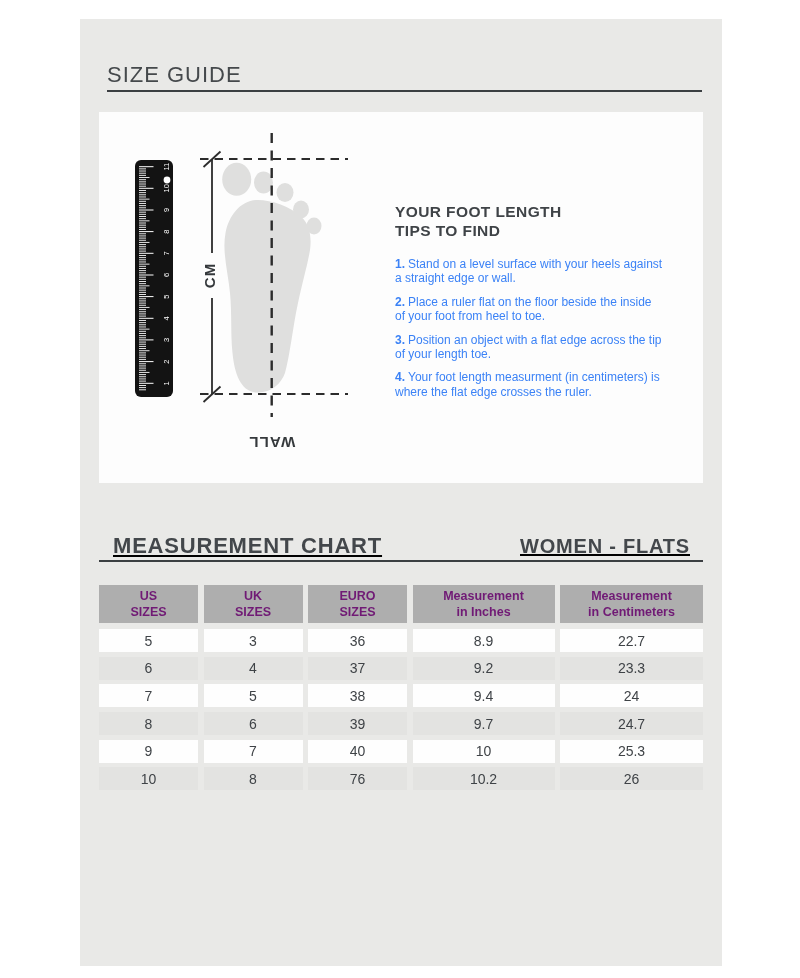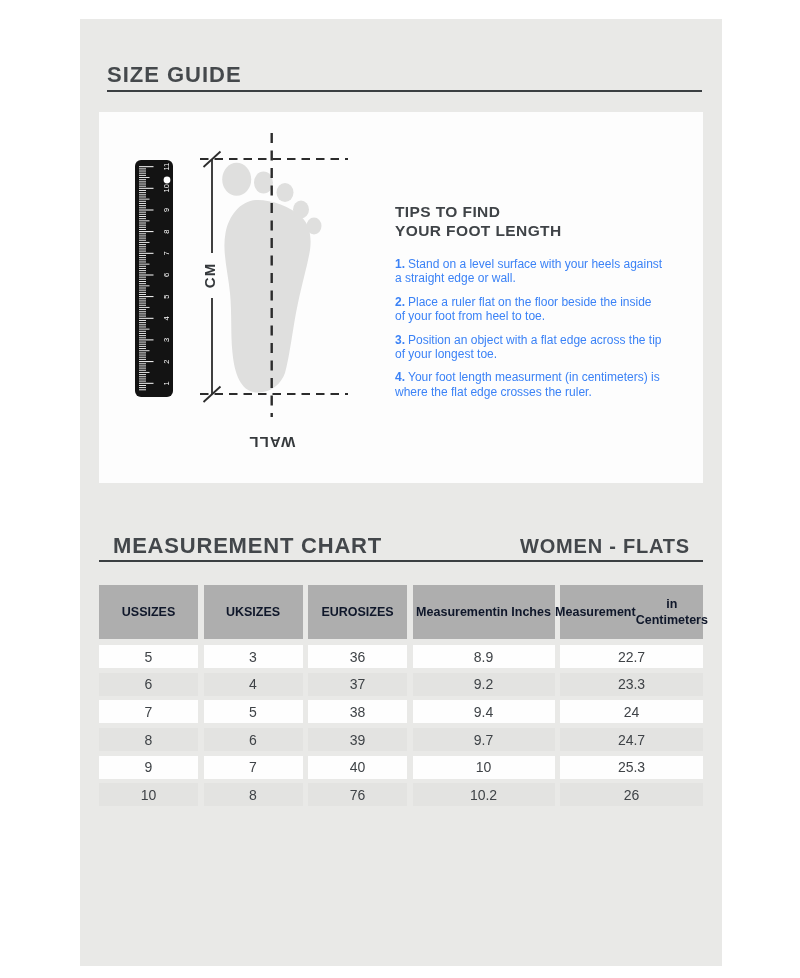--- a/index.html
+++ b/index.html
@@ -2,50 +2,50 @@
 <html><head>
 <meta charset="utf-8">
 <style>
   * { margin:0; padding:0; box-sizing:border-box; }
   html,body { width:800px; height:978px; background:#ffffff; overflow:hidden;
               font-family:"Liberation Sans", sans-serif; }
   .panel { position:relative; width:642px; height:947px; margin:19px 0 0 80px;
            background:#e9e9e7; }
 
   
-  .size-guide-title { position:absolute; left:27px; top:43px; font-size:22px; font-weight:700;
+  .size-guide-title { position:absolute; left:27px; top:43px; font-size:22px; font-weight:400;
            letter-spacing:1px; color:#45494c; }
   .rule1 { position:absolute; left:27px; top:71px; width:595px; height:2px; background:#3b3f42; }
 
   
   .card { position:absolute; left:19px; top:93px; width:604px; height:371px; background:#fdfdfd; }
   .card svg { position:absolute; left:0; top:0; }
   .diagram-text { font-family:"Liberation Sans", sans-serif; font-weight:bold;
                   letter-spacing:1.2px; fill:#35393c; font-size:15px; }
   .ruler-num { font-family:"Liberation Sans", sans-serif; font-size:7.5px; fill:#ffffff; }
 
   
   .tips { position:absolute; left:296px; top:90px; width:288px; }
   .tips-heading { font-size:15.5px; line-height:19px; font-weight:700; letter-spacing:0.4px;
                   color:#3f4347; margin-bottom:17px; }
   .tip { font-size:12px; line-height:14.4px; color:#3b82f6; margin-bottom:9px; }
   .tip b { font-weight:700; margin-right:3px; }
 
   
   .mc-head { position:absolute; left:19px; top:514px; width:604px; display:flex;
-             justify-content:space-between; align-items:baseline; padding:0 13px 0 14px; }
+             justify-content:space-between; align-items:baseline; padding:0 13px 0 14px;text-decoration:underline; }
   .mc-title { font-size:22px; font-weight:600; letter-spacing:0.8px; color:#43474b; }
   .mc-cat   { font-size:20px; font-weight:600; letter-spacing:0.8px; color:#43474b; }
   .rule2 { position:absolute; left:19px; top:541px; width:604px; height:2px; background:#3b3f42; }
 
   .table { position:absolute; left:19px; top:566px; width:604px; }
   .thead { display:flex; justify-content:space-between; margin-bottom:6px; }
-  .th { background:#aeaeae; height:54px; display:flex; flex-direction:row;
+  .th { background:#aeaeae; height:38px; display:flex; flex-direction:column;
         justify-content:center; align-items:center; font-size:12.5px; font-weight:700;
-        line-height:16px; color:#0f172a; text-align:center; }
+        line-height:16px; color:#701a75; text-align:center; }
   .trow { display:flex; justify-content:space-between; margin-bottom:4.7px; }
   .td { height:23px; display:flex; align-items:center; justify-content:center;
         font-size:14px; color:#3f4347; }
   .trow.odd  .td { background:#fefefe; }
   .trow.even .td { background:#e3e3e1; }
   .c0,.c1,.c2 { width:99px; } .c3 { width:142px; } .c4 { width:143px; }
 </style>
 </head>
 <body>
 
@@ -143,34 +143,34 @@
         <line x1="104.5" y1="55" x2="121.5" y2="39.5" stroke-width="1.8"></line>
         <line x1="104.5" y1="290" x2="121.5" y2="274.5" stroke-width="1.8"></line>
       </g>
 
       <text class="diagram-text" transform="translate(110.5,163.5) rotate(-90)" text-anchor="middle" dy="5">CM</text>
       <text class="diagram-text" transform="translate(172.7,321) rotate(180)" text-anchor="middle" dy="-4">WALL</text>
     </svg>
 
     <div class="tips">
       <div class="tips-heading">
+        <div>YOUR FOOT LENGTH</div>
         <div>TIPS TO FIND</div>
-        <div>YOUR FOOT LENGTH</div>
       </div>
       <div class="tip">
         <div><b>1.</b><span>Stand on a level surface with your heels against</span></div>
         <div>a straight edge or wall.</div>
       </div>
       <div class="tip">
         <div><b>2.</b><span>Place a ruler flat on the floor beside the inside</span></div>
         <div>of your foot from heel to toe.</div>
       </div>
       <div class="tip">
         <div><b>3.</b><span>Position an object with a flat edge across the tip</span></div>
-        <div>of your longest toe.</div>
+        <div>of your length toe.</div>
       </div>
       <div class="tip">
         <div><b>4.</b><span>Your foot length measurment (in centimeters) is</span></div>
         <div>where the flat edge crosses the ruler.</div>
       </div>
     </div>
   </div>
 
   <div class="mc-head">
     <span class="mc-title">MEASUREMENT CHART</span>

